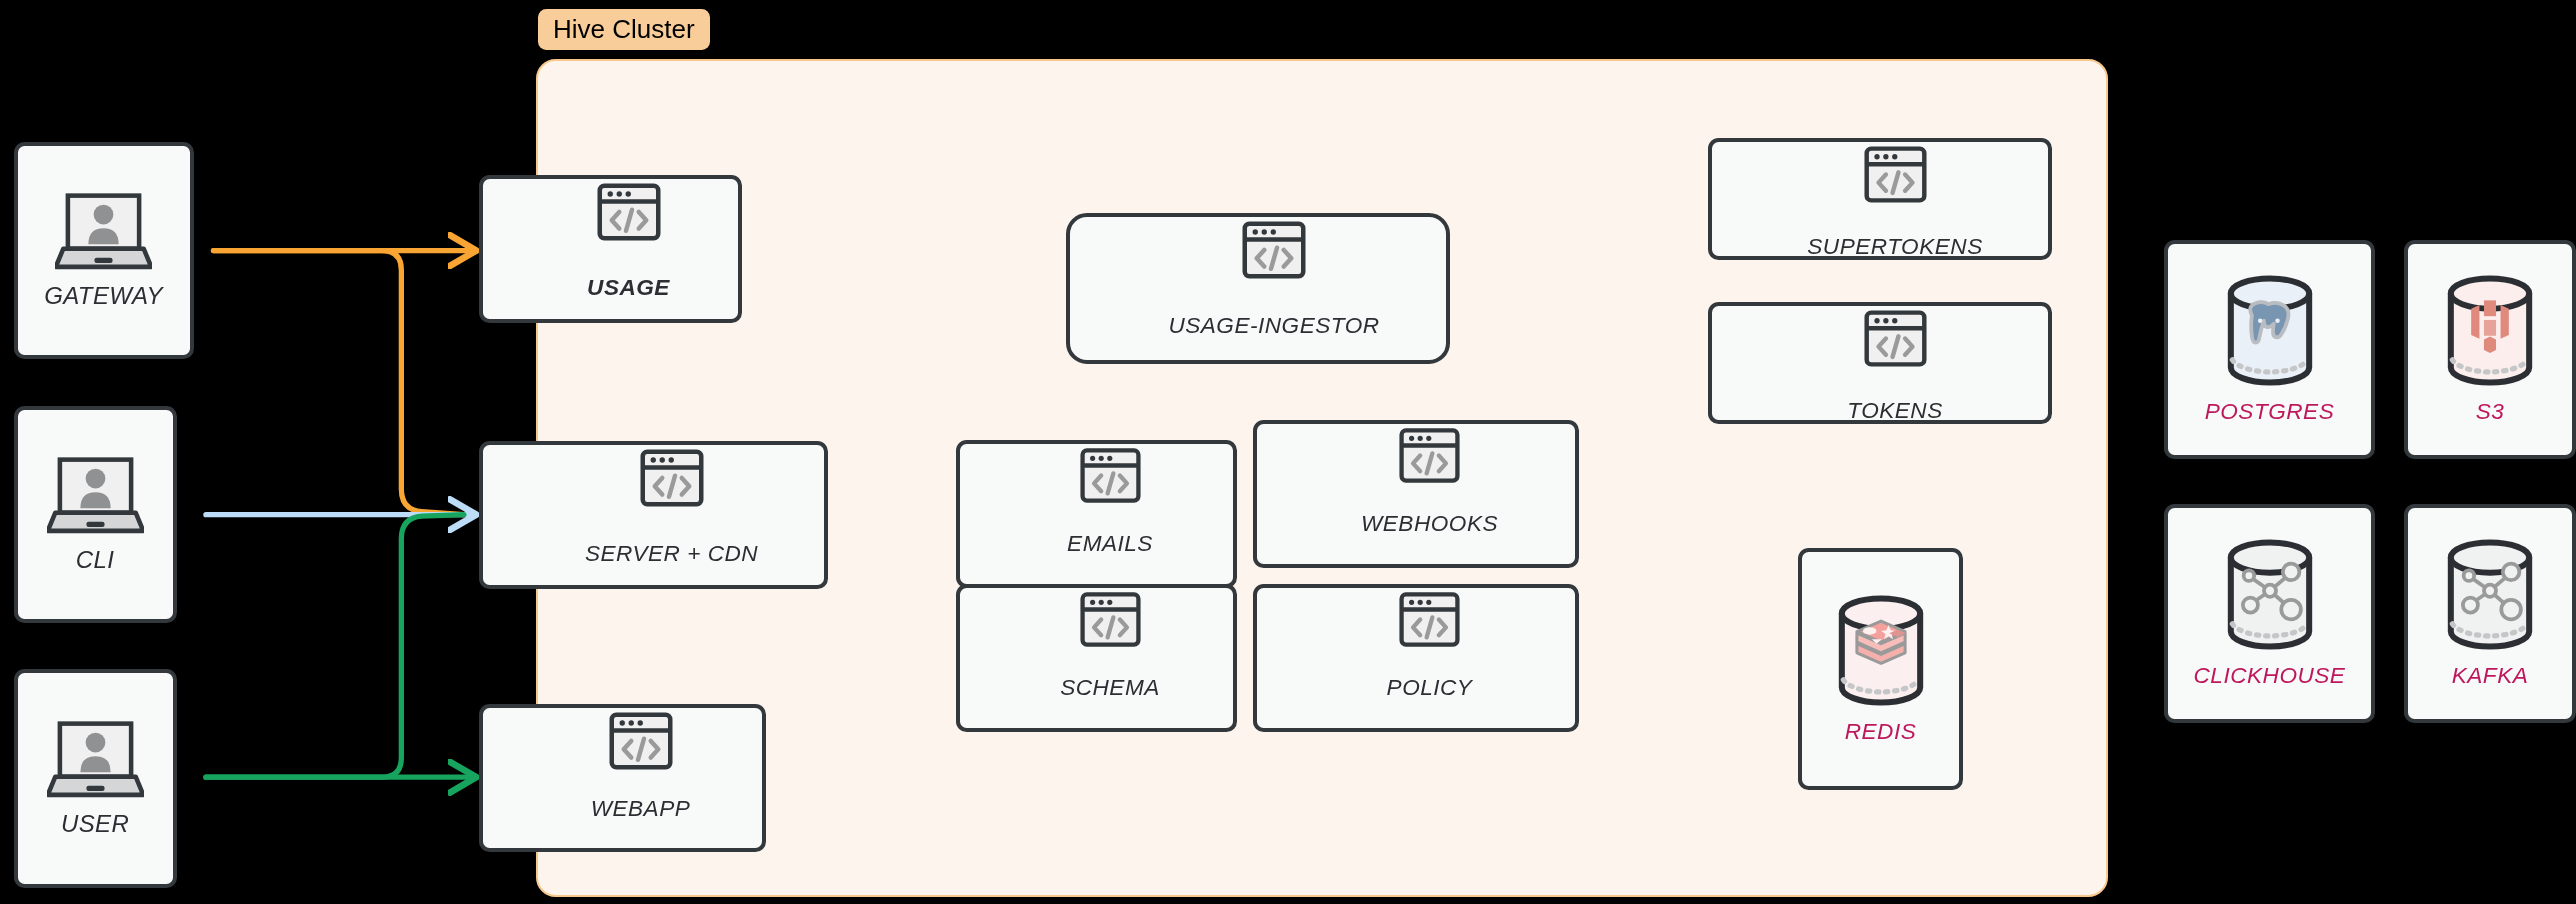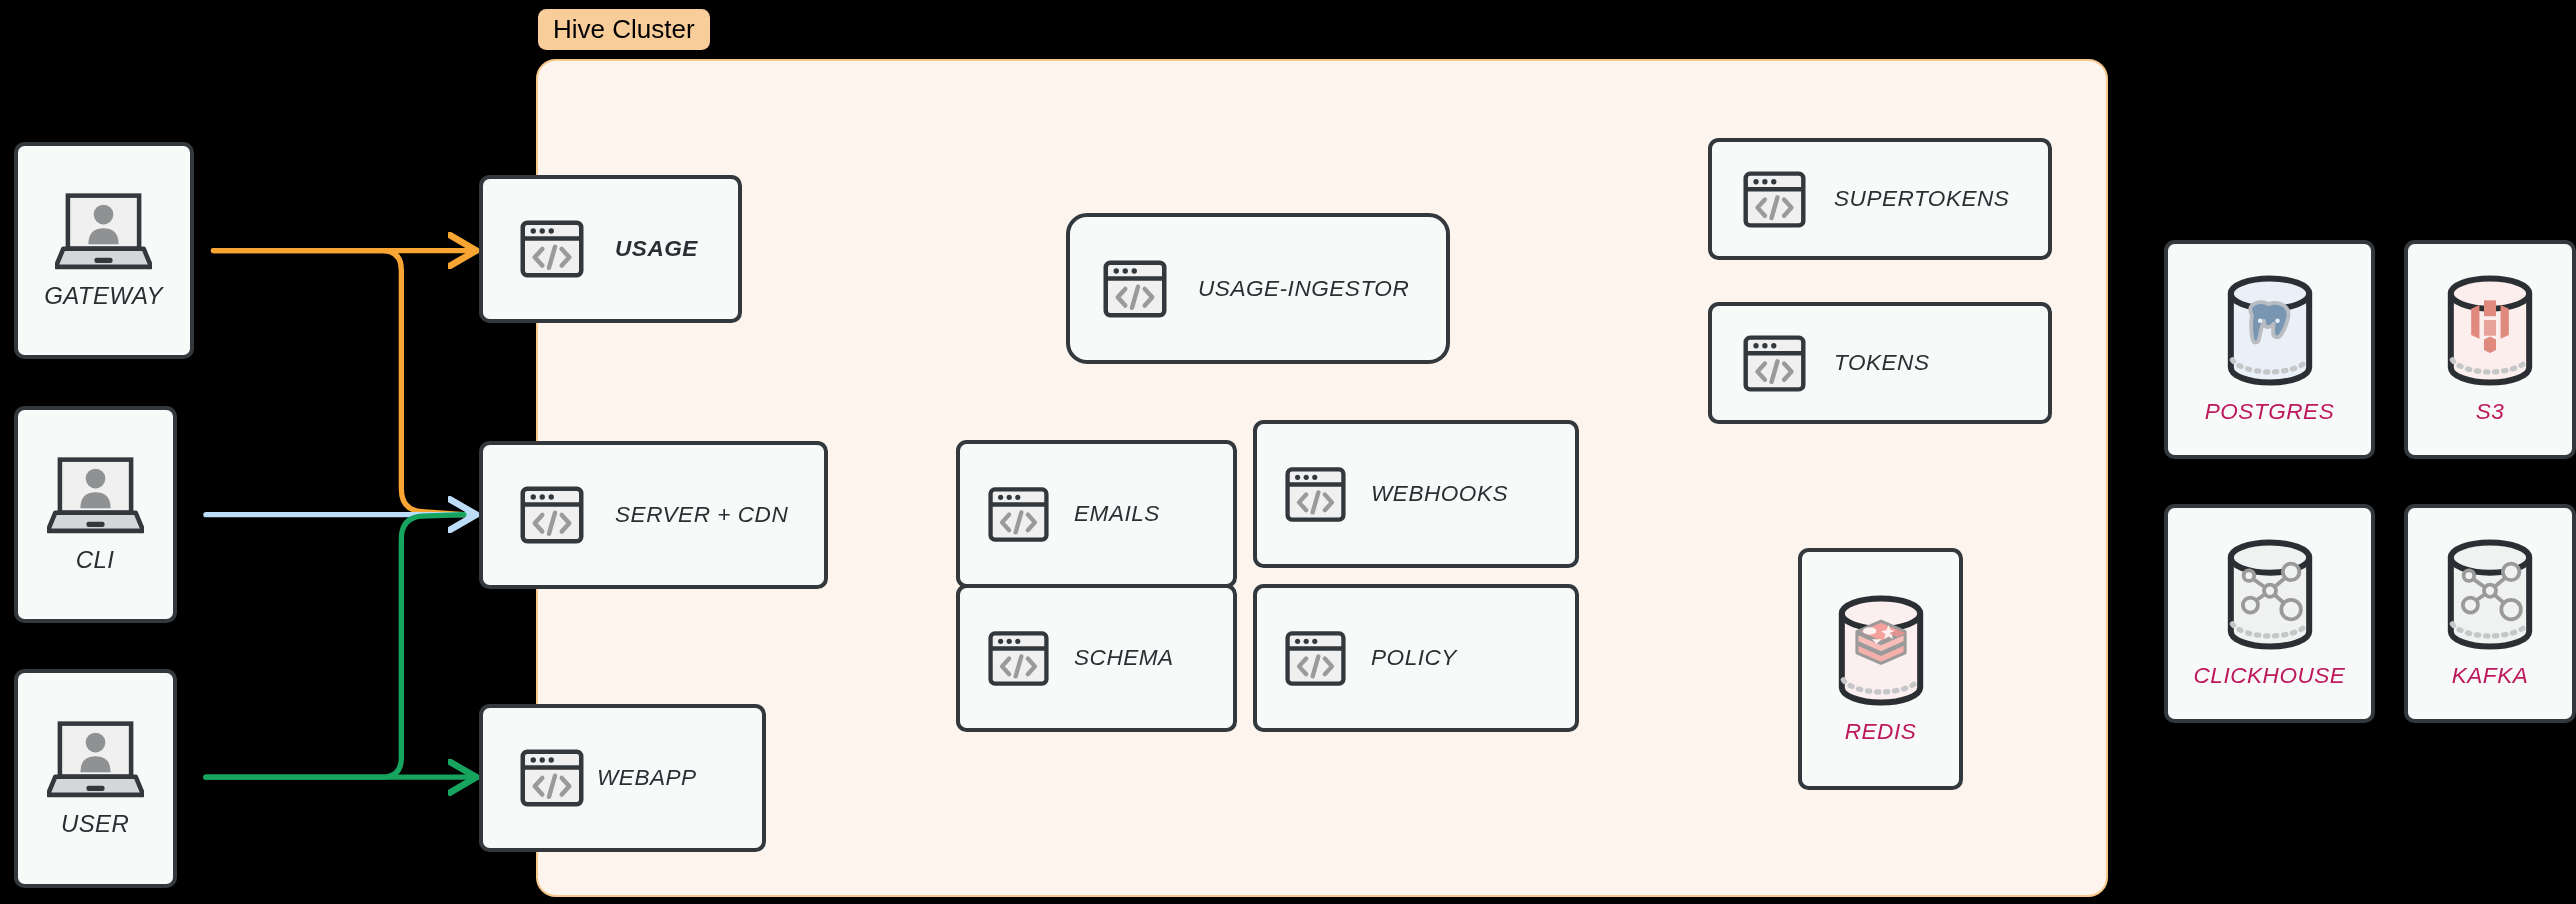--- a/index.html
+++ b/index.html
@@ -7,21 +7,21 @@
   #stage{position:relative;width:2576px;height:904px;background:#000;}
 
   
   .node{position:absolute;background:#f8f9f9;border:4.5px solid #33383d;border-radius:10.6px;box-sizing:border-box;}
 
   
   .client{display:flex;flex-direction:column;align-items:center;justify-content:center;gap:9px;}
   .client .lbl{font-style:italic;font-size:24px;color:#2b2f33;letter-spacing:0.4px;white-space:nowrap;}
 
   
-  .svc{display:flex;flex-direction:row;align-items:center;}
+  .svc{display:flex;flex-direction:column;align-items:center;}
   .svc .lbl{font-style:italic;font-size:22.6px;color:#2b2f33;letter-spacing:0.5px;white-space:nowrap;}
 
   
   .store{display:flex;flex-direction:column;align-items:center;justify-content:center;gap:12px;}
   .store .lbl{font-style:italic;font-size:22.6px;color:#be185d;letter-spacing:0.5px;white-space:nowrap;}
 
   
   #cluster{position:absolute;background:#fdf5ed;border:2.3px solid #f7c78c;border-radius:19.6px;box-sizing:border-box;}
   #cluster-badge{position:absolute;background:#f8cd99;border-radius:8.3px;
       padding:6.8px 15px 8.3px 15px;font-size:26px;color:#000;line-height:1;white-space:nowrap;}
@@ -144,21 +144,21 @@
         <g fill="none" stroke="#9a9a9a" stroke-width="6" stroke-linecap="round" stroke-linejoin="round">
           <path d="M31,44 L21,55 L31,66"></path>
           <path d="M57,44 L67,55 L57,66"></path>
           <path d="M48,41 L40,69"></path>
         </g>
       </svg>
     </span>
     <span class="lbl">SERVER + CDN</span>
   </div>
 
-  <div class="node svc" style="left:479px;top:704px;width:287px;height:148px;padding-left:36px;gap:12px;">
+  <div class="node svc" style="left:479px;top:704px;width:287px;height:148px;padding-left:36px;gap:22px;">
     <span>
       <svg class="ic" width="66" height="66" viewBox="0 0 88 88">
         <rect x="5" y="9" width="78" height="70" rx="6" fill="#f0f0f0" stroke="#33383d" stroke-width="6"></rect>
         <path d="M5,30 L83,30" stroke="#33383d" stroke-width="6"></path>
         <circle cx="19" cy="20" r="3.6" fill="#33383d"></circle>
         <circle cx="31" cy="20" r="3.6" fill="#33383d"></circle>
         <circle cx="43" cy="20" r="3.6" fill="#33383d"></circle>
         <g fill="none" stroke="#9a9a9a" stroke-width="6" stroke-linecap="round" stroke-linejoin="round">
           <path d="M31,44 L21,55 L31,66"></path>
           <path d="M57,44 L67,55 L57,66"></path>

